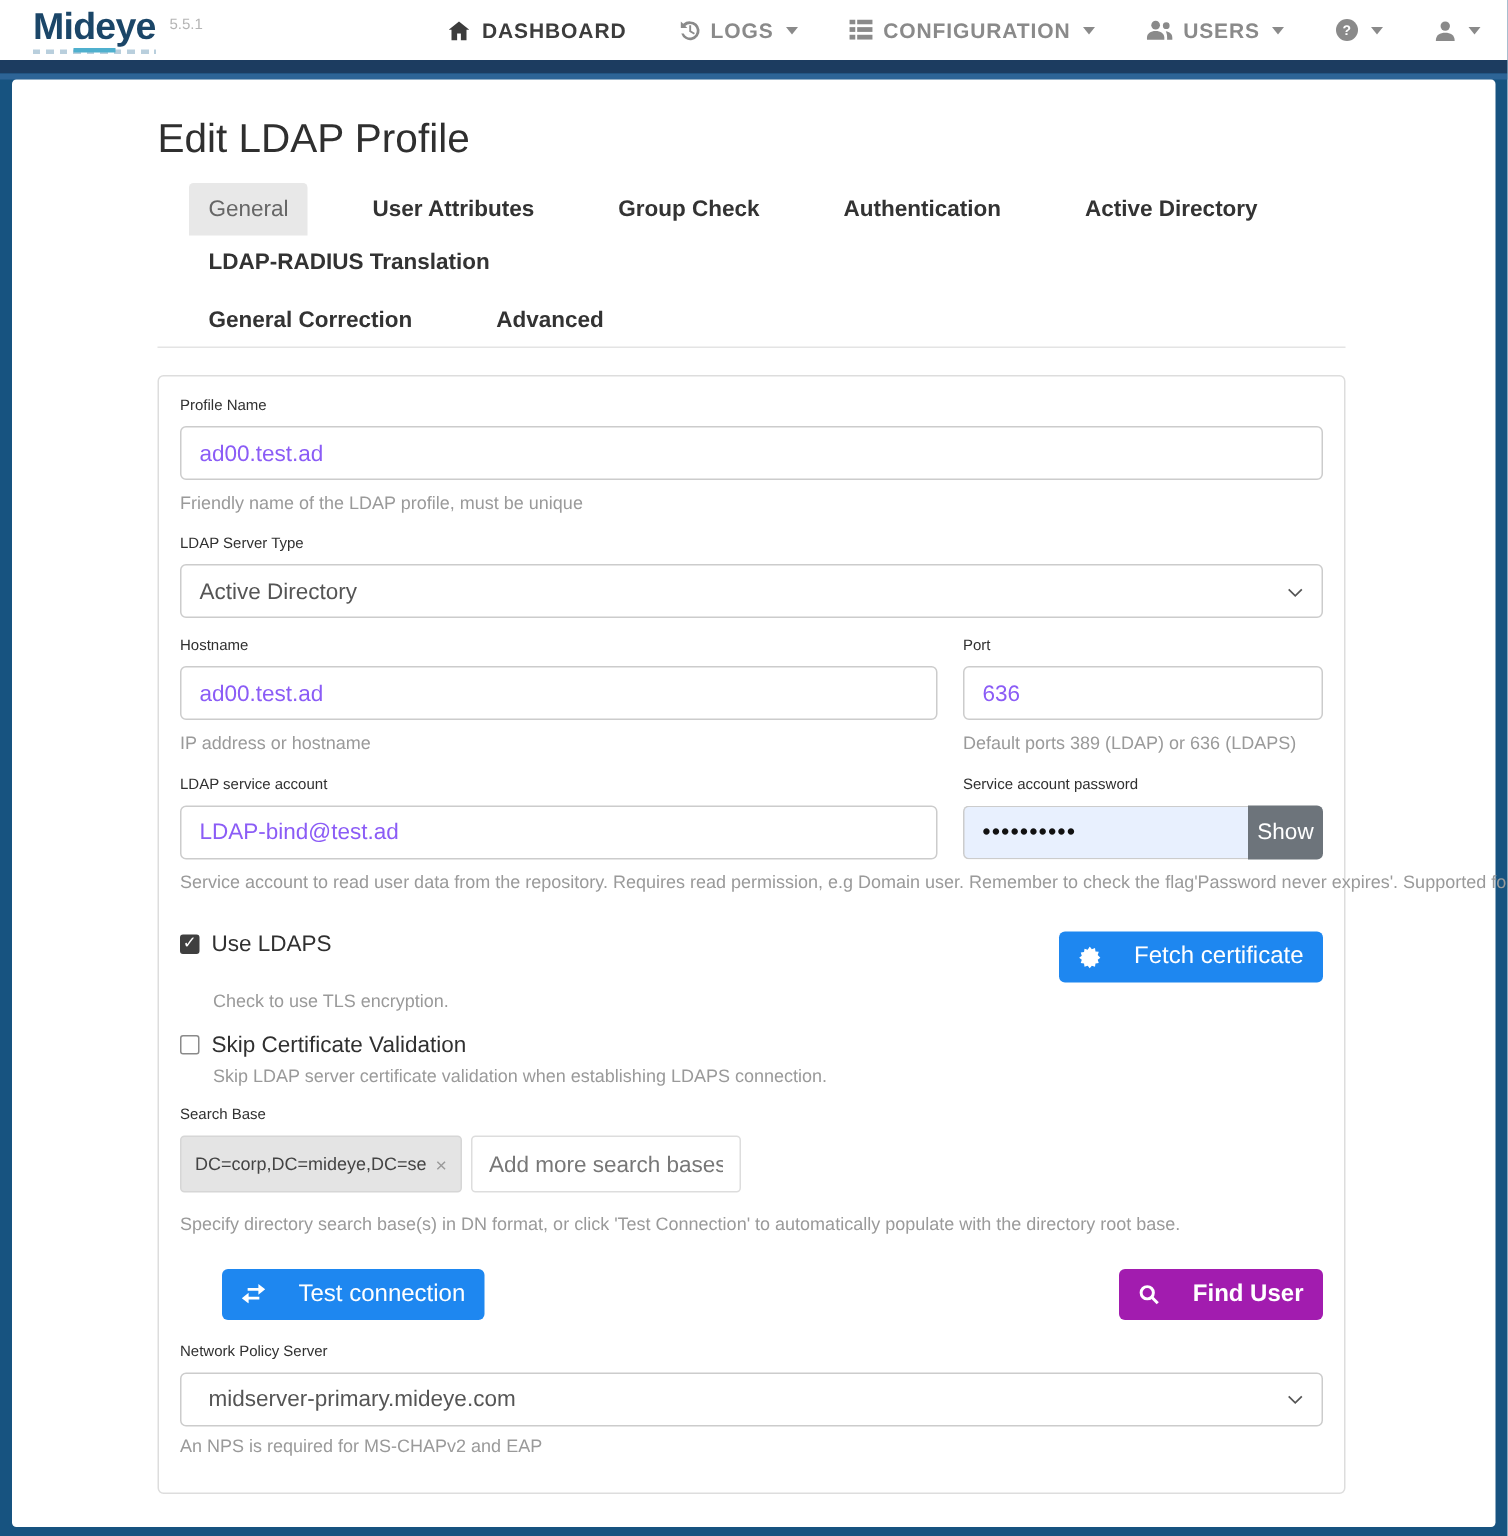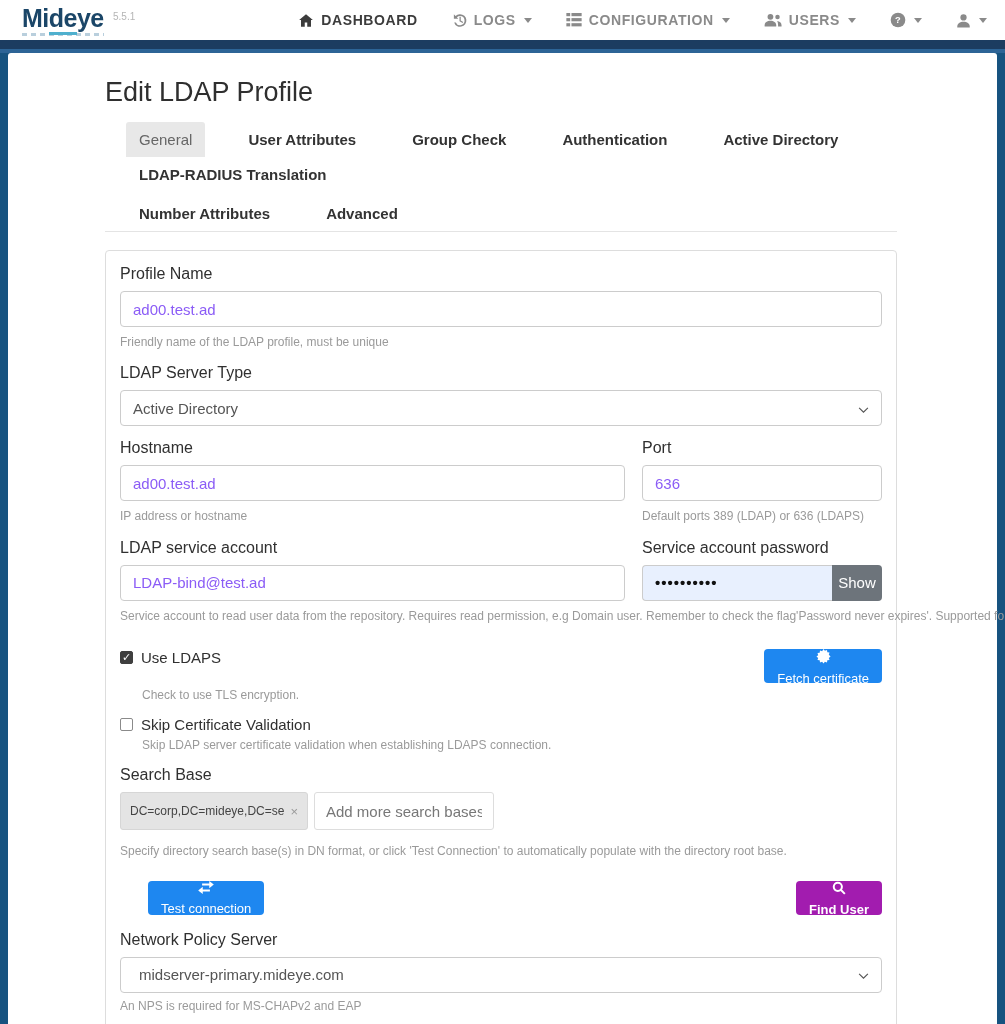--- a/index.html
+++ b/index.html
@@ -65,21 +65,21 @@
   }
   .tab.active { background:#e8e8e8; color:#666; font-weight:400; }
   .tab-row + .tab-row { margin-top:4px; }
 
   
   .panel {
     margin-top:18px; border:1px solid #ddd; border-radius:4px;
     padding:14px 14px 18px 14px;
   }
   .group { margin-bottom:13px; }
-  .flabel { display:block; font-size:16px; color:#303030; margin-bottom:8px; }
+  .flabel { display:block; font-size:10px; color:#303030; margin-bottom:8px; }
   .tinput {
     width:100%; height:36px; border:1px solid #ccc; border-radius:4px;
     padding:0 12px; font-size:15px; color:#8b5cf6;
     font-family:"Liberation Sans", sans-serif; background:#fff; outline:none;
   }
   .help { font-size:12px; color:#9a9a9a; margin-top:7px; line-height:1.45; }
 
   .two-col { display:grid; grid-template-columns:1fr 240px; column-gap:17px; }
 
   
@@ -109,25 +109,24 @@
   .cbox {
     width:13px; height:13px; border:1px solid #8a8a8a; border-radius:2px;
     background:#fff; display:inline-flex; align-items:center; justify-content:center;
     flex:0 0 13px;
   }
   .cbox.checked { background:#3f3f3f; border-color:#3f3f3f; color:#fff; font-size:11px; line-height:1; }
   .check-help { margin:5px 0 14px 22px; font-size:12px; color:#9a9a9a; }
 
   
   .btn {
-    display:inline-flex; align-items:center; gap:7px;
+    display:inline-flex; align-items:center; gap:22px;
     border:none; border-radius:4px; padding:0 13px; height:34px;
-    font-size:13px; color:#fff; cursor:pointer;
+    font-size:16px; color:#fff; cursor:pointer;
     font-family:"Liberation Sans", sans-serif;
-    flex-direction:column;
   }
   .btn svg { display:block; }
   .btn-blue { background:#1E87F0; }
   .btn-teal { background:#a21caf; }
   .btn-bold { font-weight:700; }
 
   
   .tagline { display:flex; align-items:stretch; }
   .tag {
     background:#e4e4e4; border:1px solid #d6d6d6; border-radius:3px;
@@ -237,21 +236,21 @@
     <div class="tabs">
       <div class="tab-row">
         <div class="tab active">General</div>
         <div class="tab">User Attributes</div>
         <div class="tab">Group Check</div>
         <div class="tab">Authentication</div>
         <div class="tab">Active Directory</div>
         <div class="tab">LDAP-RADIUS Translation</div>
       </div>
       <div class="tab-row">
-        <div class="tab">Number Attributes</div>
+        <div class="tab">General Correction</div>
         <div class="tab">Advanced</div>
       </div>
     </div>
 
     <div class="panel">
 
       <div class="group">
         <label class="flabel">Profile Name</label>
         <input class="tinput" type="text" value="ad00.test.ad" style="">
         <div class="help">Friendly name of the LDAP profile, must be unique</div>

